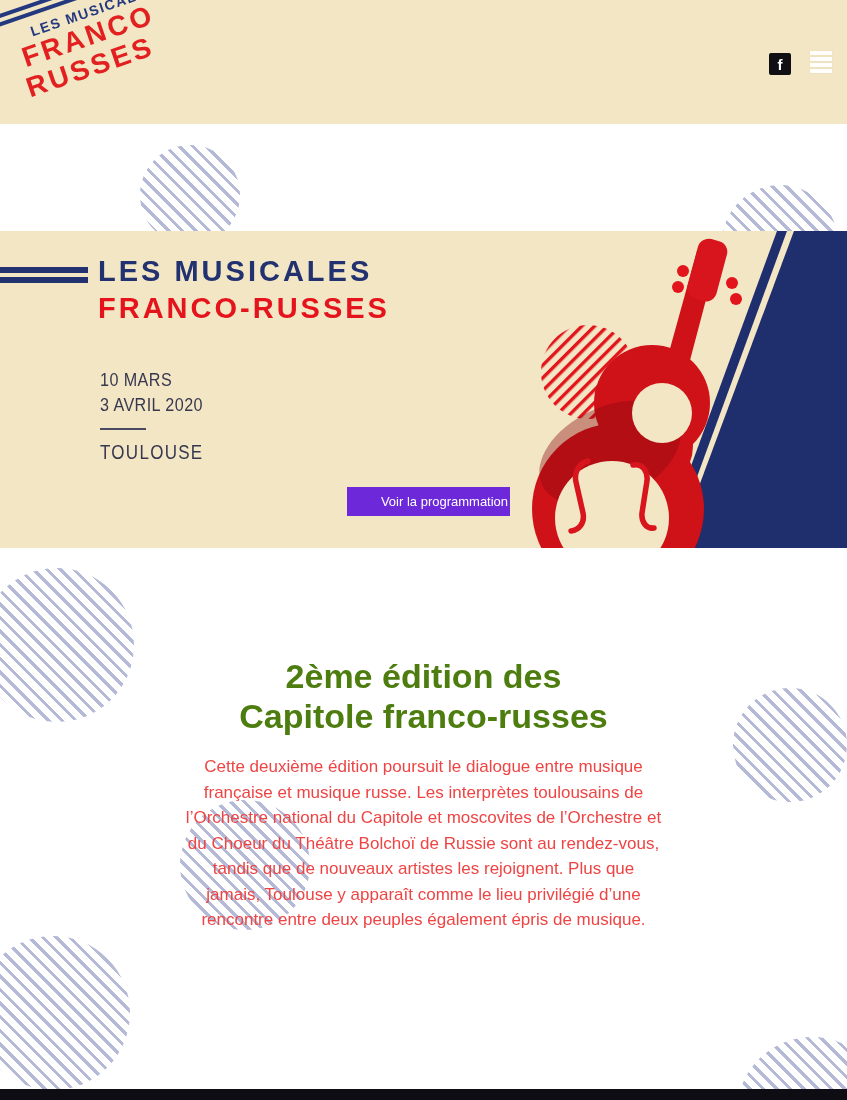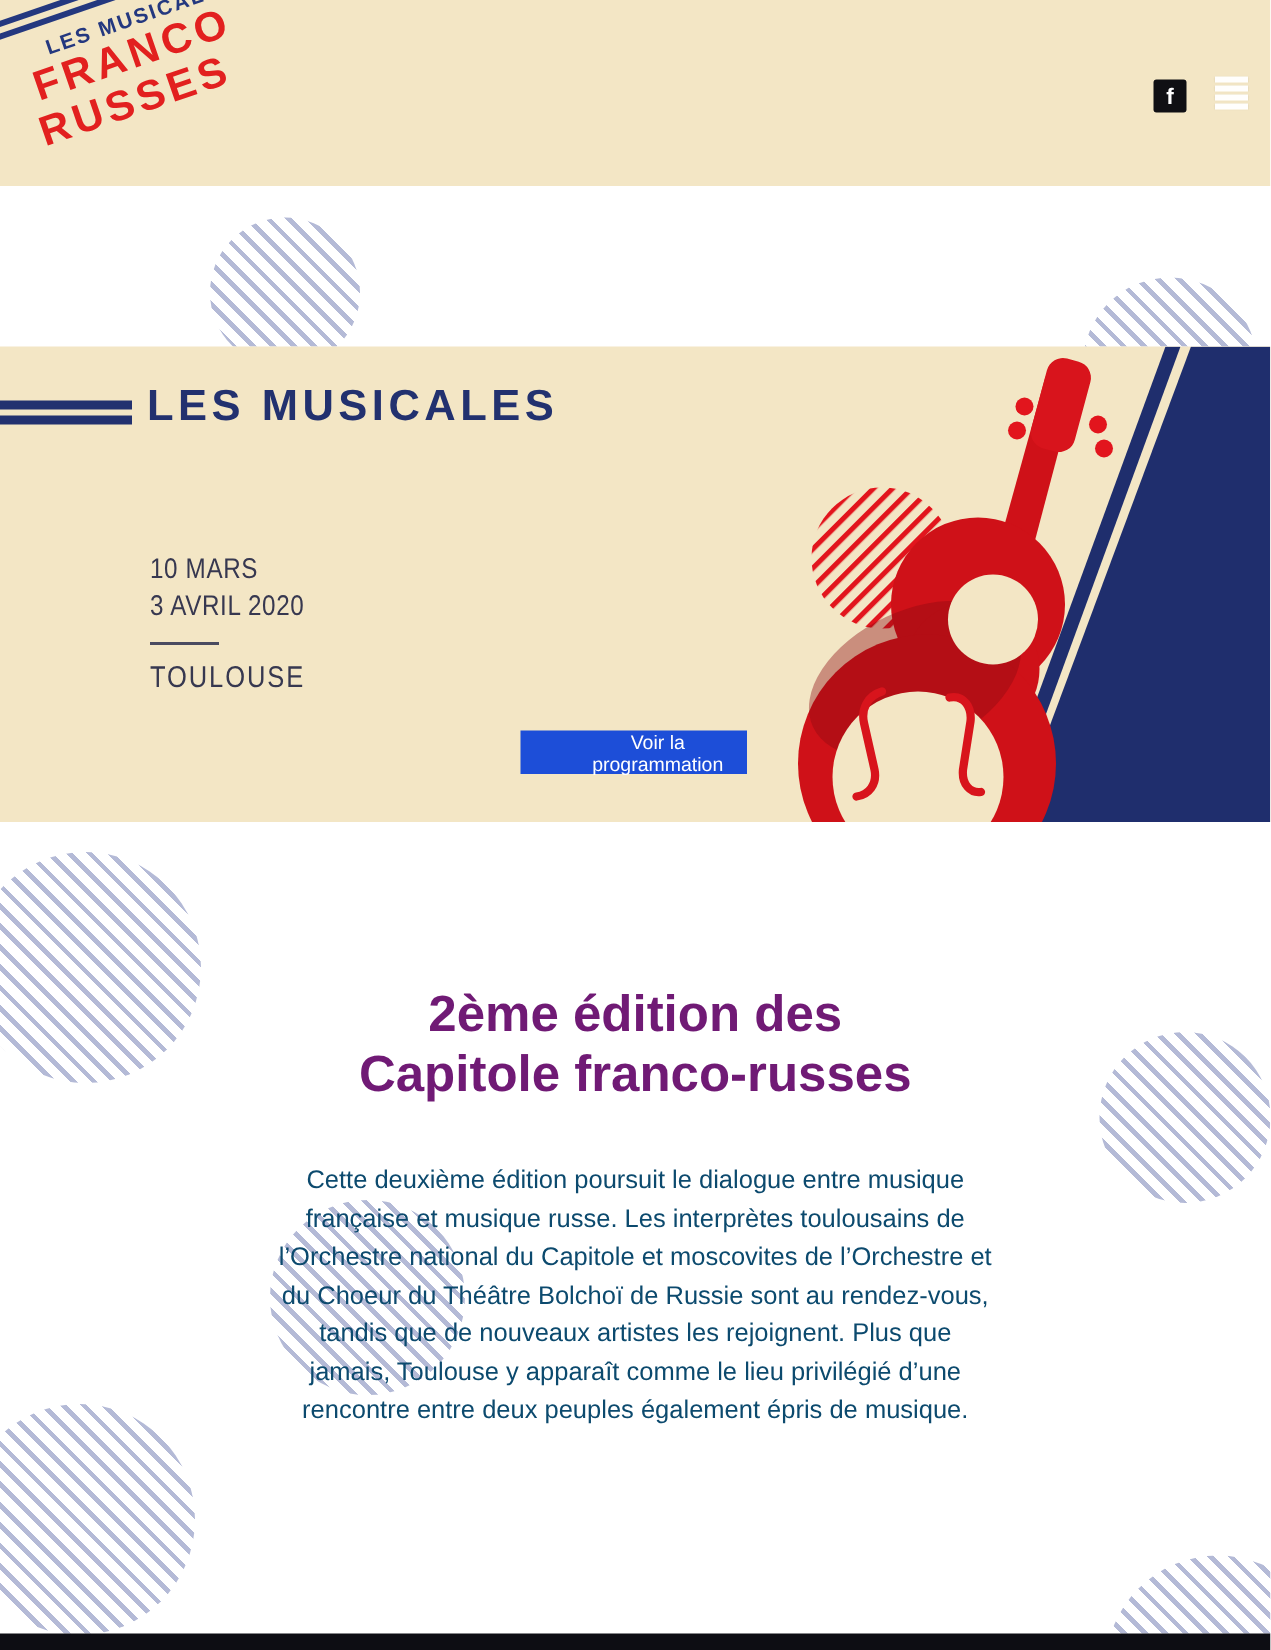--- a/index.html
+++ b/index.html
@@ -33,28 +33,28 @@
   .hero-bars { position:absolute; left:0; top:36px; }
   .hero-bars div { width:88px; height:6px; background:#22316f; margin-bottom:4px; }
   .hero-title { position:absolute; left:98px; top:22px; font-weight:800; font-size:29px; letter-spacing:3px; line-height:37px; white-space:nowrap; }
   .hero-title .t1 { color:#22316f; }
   .hero-title .t2 { color:#e5131c; }
   .hero-dates { position:absolute; left:100px; top:136px; color:#373850; font-size:19px; letter-spacing:.5px; line-height:25px;
                 transform:scaleX(.85); transform-origin:left top; white-space:nowrap; }
   .hero-divider { position:absolute; left:100px; top:197px; width:46px; height:1.5px; background:#4a4b60; }
   .hero-city { position:absolute; left:100px; top:210px; color:#373850; font-size:20px; letter-spacing:1.5px;
                transform:scaleX(.85); transform-origin:left top; }
-  .cta { position:absolute; left:347px; top:256px; width:151px; height:29px; background:#1d4ed8; color:#fff;
+  .cta { position:absolute; left:347px; top:256px; width:163px; height:29px; background:#6d28d9; color:#fff;
          border:none; font-size:13px; font-family:"Liberation Sans",sans-serif; cursor:pointer;padding-left:32px; }
 
   
   .intro { position:relative; width:100%; height:541px; background:#fff; overflow:hidden; }
   .intro-inner { position:relative; z-index:2; }
-  .intro h1 { margin-top:108px; text-align:center; color:#701a75; font-size:34px; line-height:40px; font-weight:800; }
-  .intro p { width:476px; margin:38px auto 0; text-align:center; color:#0c4a6e; font-size:17px; line-height:25.5px; }
+  .intro h1 { margin-top:108px; text-align:center; color:#4d7c0f; font-size:34px; line-height:40px; font-weight:800; }
+  .intro p { width:476px; margin:18px auto 0; text-align:center; color:#ef4444; font-size:17px; line-height:25.5px; }
 
   
   .footer { position:relative; width:100%; height:11px; background:#0d0d13; }
 </style>
 </head>
 <body>
 
 <div class="page">
 
   <header class="header">
@@ -112,20 +112,21 @@
       </g>
     </svg>
 
     <div class="hero-content">
       <div class="hero-bars">
           <div></div>
           <div></div>
         </div>
       <div class="hero-title">
         <div class="t1">LES MUSICALES</div>
+        <div class="t2">FRANCO-RUSSES</div>
       </div>
       <div class="hero-dates">
         <div>10 MARS</div>
         <div>3 AVRIL 2020</div>
       </div>
       <div class="hero-divider"></div>
       <div class="hero-city">TOULOUSE</div>
       <button class="cta">Voir la programmation</button>
     </div>
   </section>

